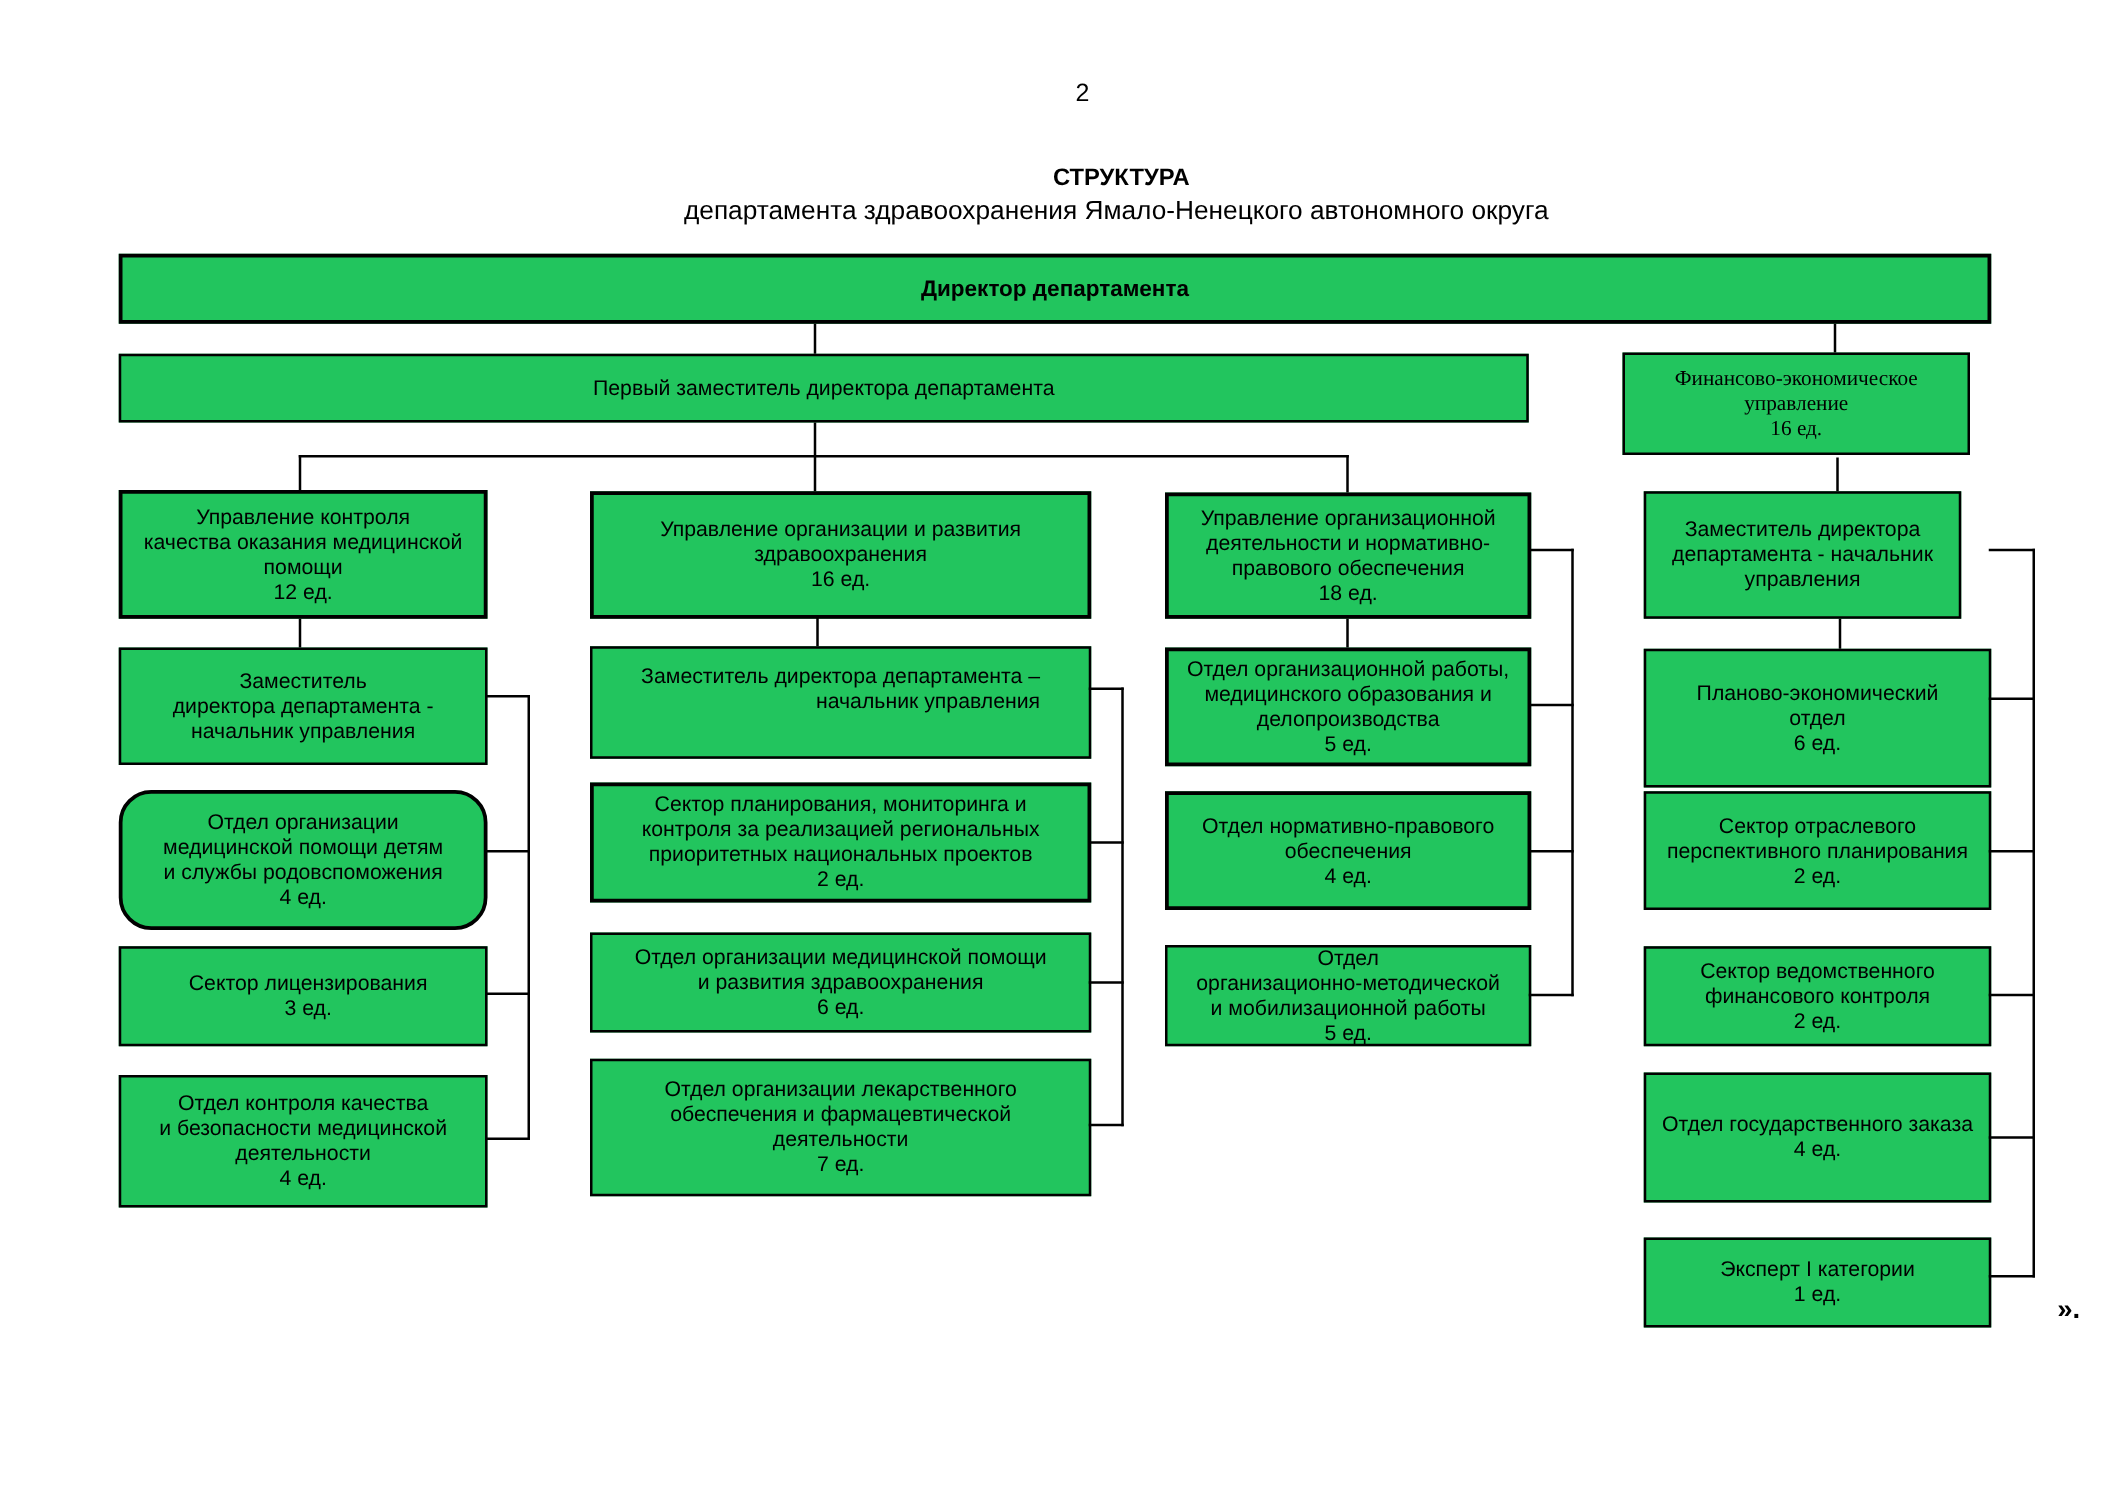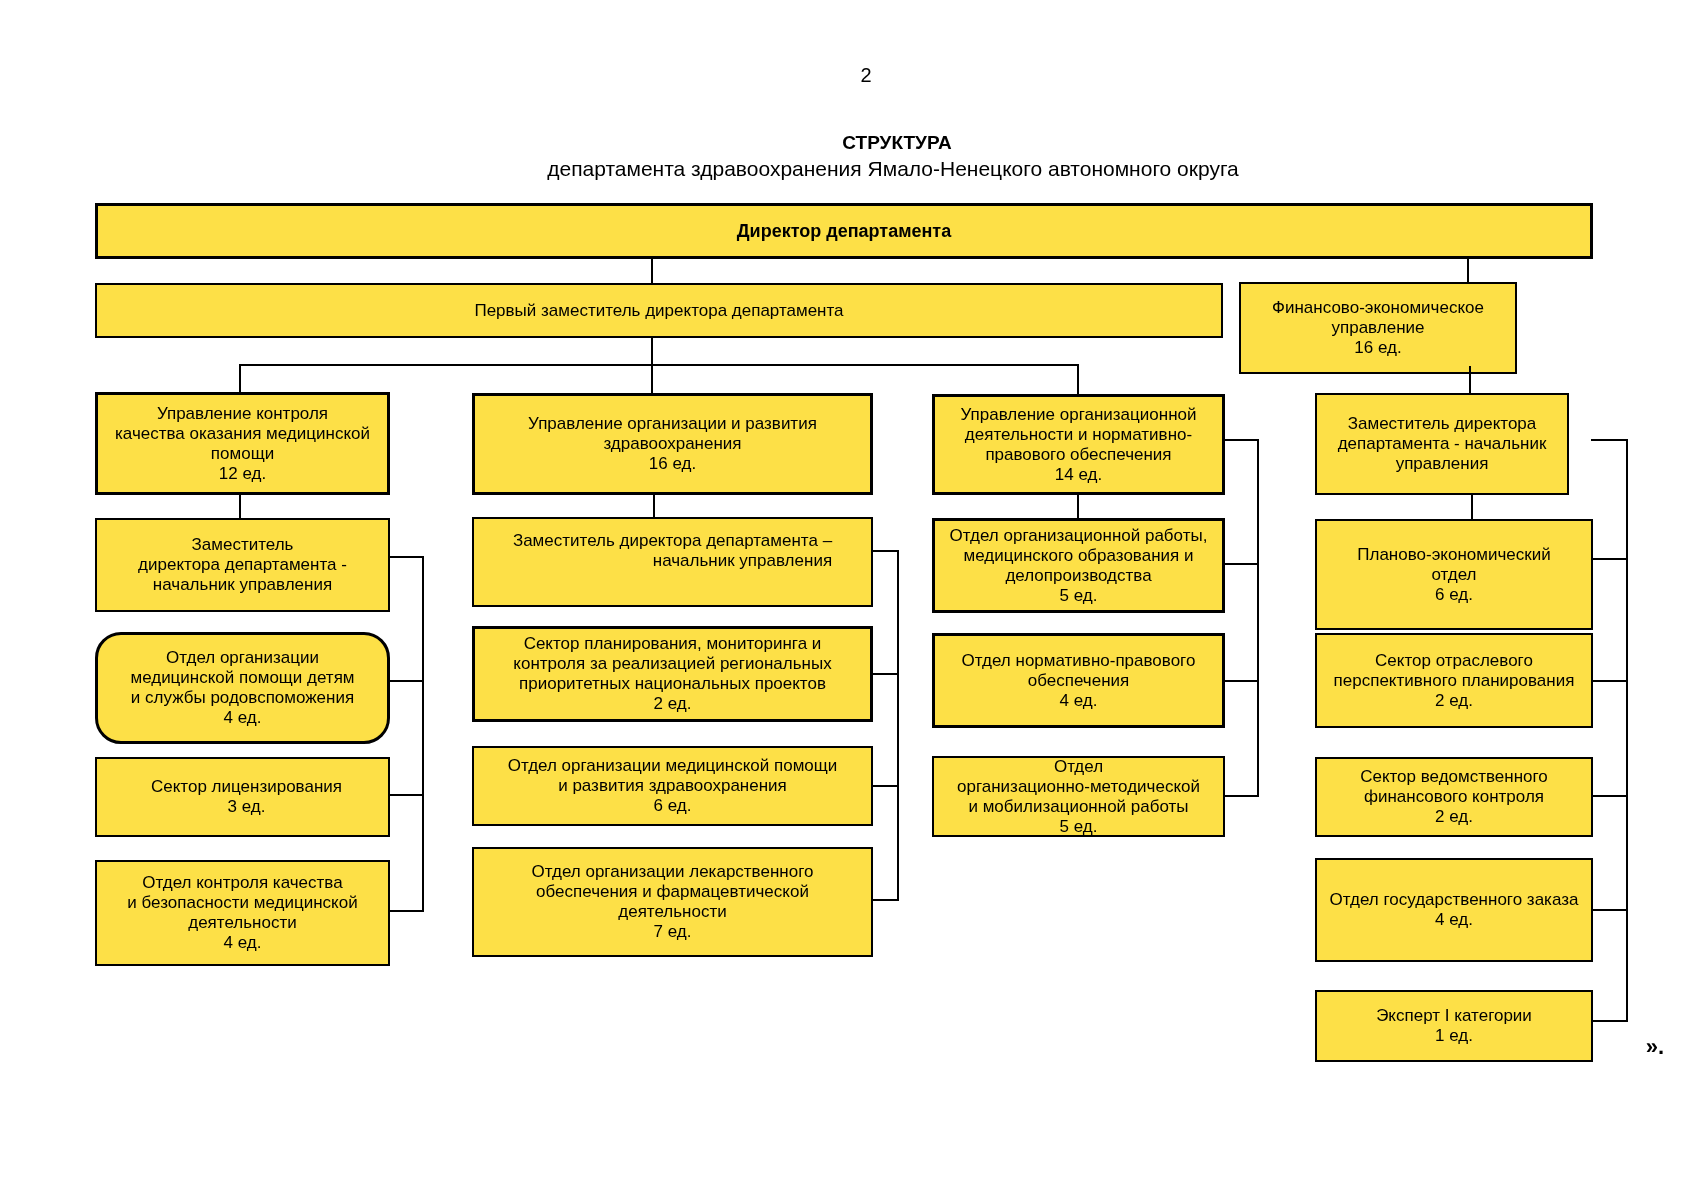--- a/index.html
+++ b/index.html
@@ -15,21 +15,21 @@
   .ctext {
     position: absolute;
     transform: translateX(-50%);
     white-space: nowrap;
     text-align: center;
   }
   .box {
     position: absolute;
     box-sizing: border-box;
     border: 2px solid #000;
-    background: #fde047;
+    background: #22c55e;
     display: flex;
     align-items: center;
     justify-content: center;
     text-align: center;
     white-space: pre-line;
     font-size: 17px;
     line-height: 20px;
     padding: 2px 4px;
   }
   .box.b3 { border-width: 3px; }
@@ -49,21 +49,21 @@
 <div class="stage">
 
   <div class="ctext" style="left:866px; top:64px; font-size:20px;">2</div>
   <div class="ctext" style="left:897px; top:132px; font-size:19px; font-weight:bold;">СТРУКТУРА</div>
   <div class="ctext" style="left:893px; top:157px; font-size:21px;">департамента здравоохранения Ямало-Ненецкого автономного округа</div>
 
   <div class="box b3 bold" style="left:95px; top:203px; width:1498px; height:56px; font-size:18px;">Директор департамента</div>
 
   <div class="box" style="left:95px; top:283px; width:1128px; height:55px;">Первый заместитель директора департамента</div>
 
-  <div class="box" style="left:1239px; top:282px; width:278px; height:92px;">Финансово-экономическое
+  <div class="box" style="left:1298px; top:282px; width:278px; height:82px;font-family:Liberation Serif, serif;">Финансово-экономическое
 управление
 16 ед.</div>
 
   <div class="box b3" style="left:95px; top:392px; width:295px; height:103px;">Управление контроля
 качества оказания медицинской
 помощи
 12 ед.</div>
   <div class="box" style="left:95px; top:518px; width:295px; height:94px;">Заместитель
 директора департамента -
 начальник управления</div>
@@ -91,21 +91,21 @@
 и развития здравоохранения
 6 ед.</div>
   <div class="box" style="left:472px; top:847px; width:401px; height:110px;">Отдел организации лекарственного
 обеспечения и фармацевтической
 деятельности
 7 ед.</div>
 
   <div class="box b3" style="left:932px; top:394px; width:293px; height:101px;">Управление организационной
 деятельности и нормативно-
 правового обеспечения
-14 ед.</div>
+18 ед.</div>
   <div class="box b3" style="left:932px; top:518px; width:293px; height:95px;">Отдел организационной работы,
 медицинского образования и
 делопроизводства
 5 ед.</div>
   <div class="box b3" style="left:932px; top:633px; width:293px; height:95px;">Отдел нормативно-правового
 обеспечения
 4 ед.</div>
   <div class="box" style="left:932px; top:756px; width:293px; height:81px;">Отдел
 организационно-методической
 и мобилизационной работы

